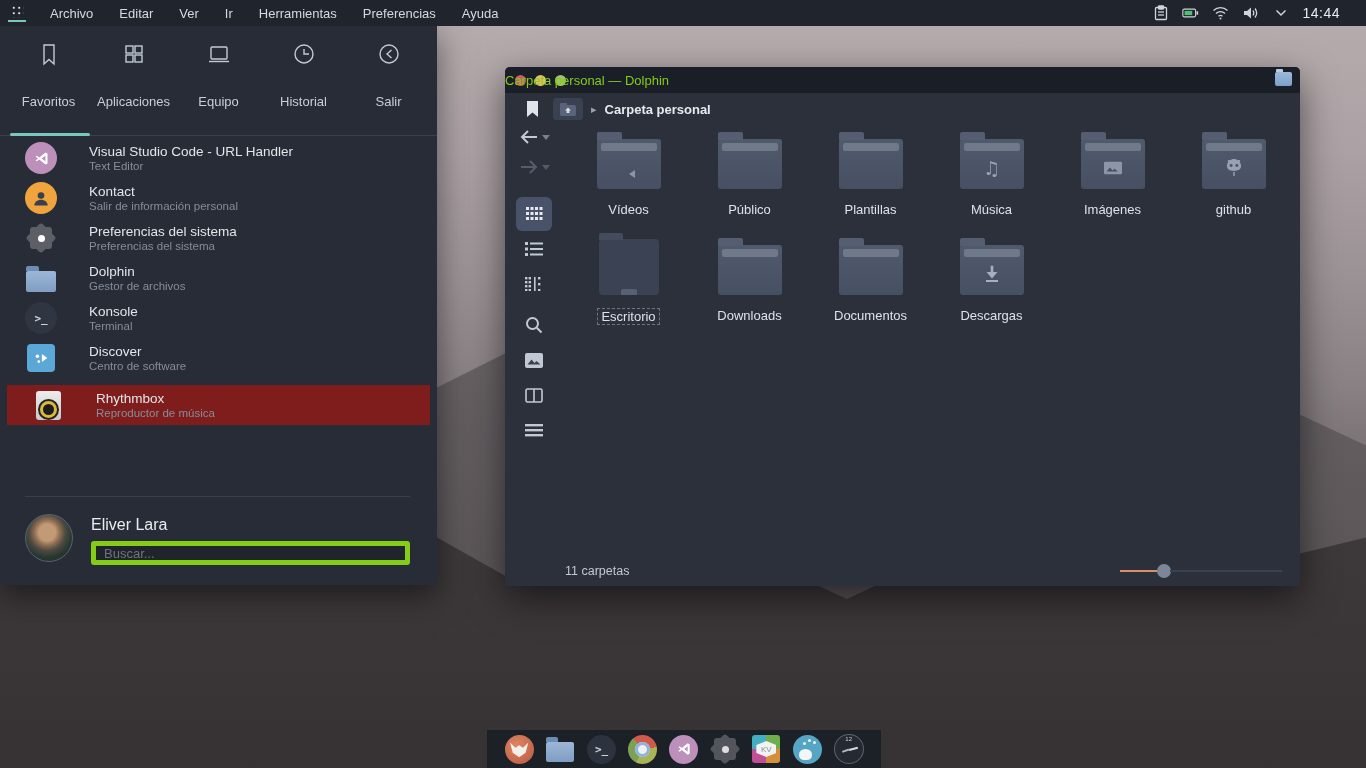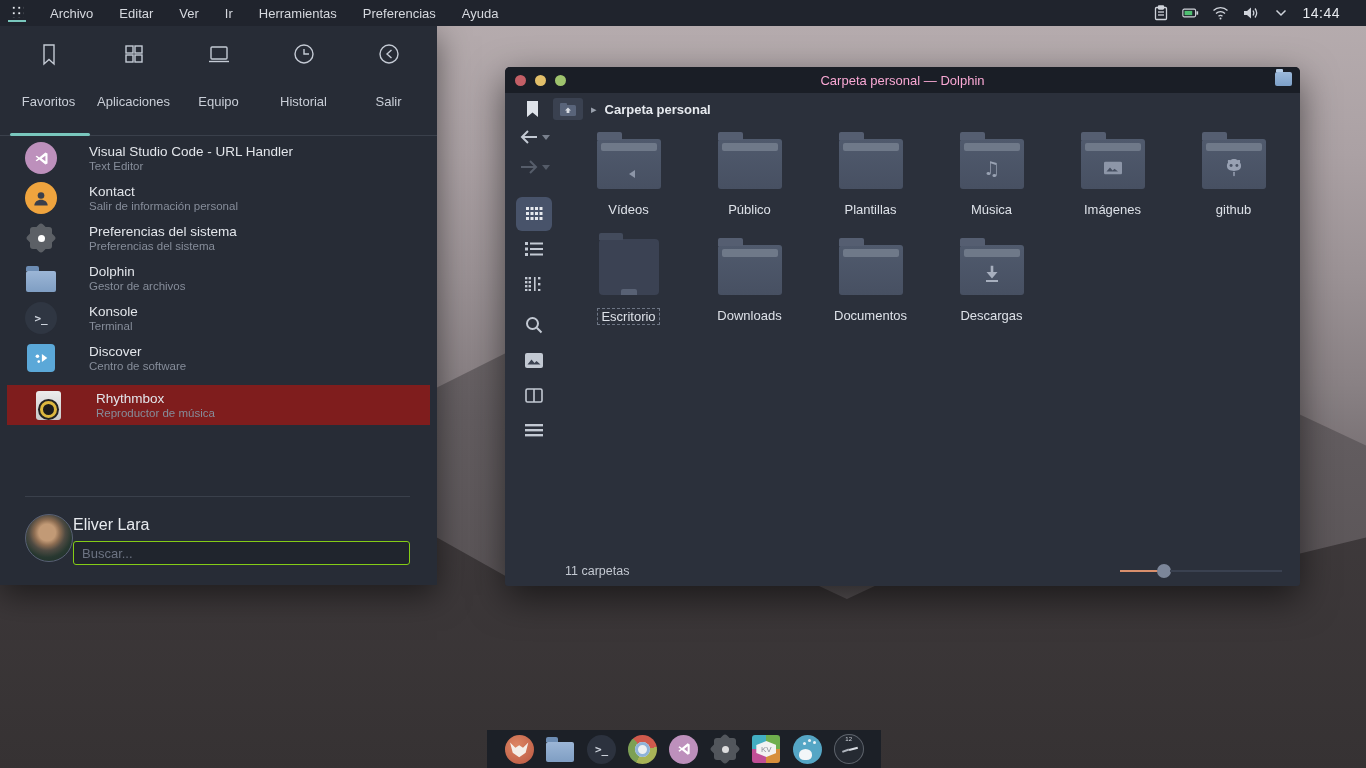--- a/index.html
+++ b/index.html
@@ -59,37 +59,37 @@
   .discover-sq { width:28px; height:28px; border-radius:4px; background:#5ba8d8; display:flex; align-items:center; justify-content:center; }
   .gearwrap { position:relative; width:26px; height:26px; }
   .gearwrap i { position:absolute; inset:2px; background:#5c6066; border-radius:3px; display:block; }
   .gearwrap i:nth-child(2) { transform:rotate(45deg); }
   .gearwrap .dot { position:absolute; left:50%; top:50%; width:7px; height:7px; margin:-3.5px 0 0 -3.5px; background:#fff; border-radius:50%; }
   .speaker { position:relative; width:25px; height:29px; border-radius:3px; background:linear-gradient(180deg,#ececec,#c9c9c9); }
   .speaker::before { content:""; position:absolute; left:50%; top:10px; width:11px; height:11px; margin-left:-8.5px;
     background:#1c1c1c; border:3px solid #ddb83f; border-radius:50%; box-shadow:0 0 0 2px #222; }
 
   .userline { position:absolute; left:25px; top:470px; width:385px; height:1px; background:#3a404b; }
-  .userarea { position:absolute; left:25px; top:488px; width:385px; display:flex; }
+  .userarea { position:absolute; left:25px; top:488px; width:385px; display:flex; gap:18px; }
   .avatar { width:48px; height:48px; border-radius:50%; border:1px solid #586074; flex:0 0 48px;
     background:radial-gradient(circle at 46% 38%,#c29a76 0 22%,#8d6d52 34%,#4e4a42 48%,#273830 66%,#1d2b26 100%); }
   .usercol { flex:1; display:flex; flex-direction:column; gap:7px; padding-top:2px; }
   .username { font-size:16px; color:#e8ebef; }
-  .search { width:100%; height:24px; background:#20252d; border:1px solid #84cc16; border-radius:3px;
+  .search { width:100%; height:24px; background:#20252d; border:5px solid #84cc16; border-radius:3px;
     color:#c8cdd5; font-size:13px; padding:0 8px; outline:none; }
   .search::placeholder { color:#6c7382; }
 
   
   .dolphin { position:absolute; left:505px; top:67px; width:795px; height:519px; background:#2b303b;
     border-radius:5px 5px 3px 3px; box-shadow:0 12px 36px rgba(0,0,0,.55); z-index:20; }
   .titlebar { position:relative; height:26px; background:#1a1e26; border-radius:5px 5px 0 0;
     display:flex; align-items:center; }
   .tl { width:11px; height:11px; border-radius:50%; margin-left:9px; cursor:pointer; }
   .tl.r { background:#c35f66; margin-left:10px; } .tl.y { background:#e2bf6a; } .tl.g { background:#9fc36d; }
-  .wtitle { position:absolute; left:0; right:0; text-align:center; font-size:13px; color:#f9a8d4; pointer-events:none; }
+  .wtitle { position:absolute; left:0; right:0; font-size:13px; color:#84cc16; pointer-events:none; }
   .tb-folder { position:absolute; right:8px; top:5px; width:17px; height:14px; border-radius:2px;
     background:linear-gradient(180deg,#9cb9da,#7da0c8); }
   .tb-folder::before { content:""; position:absolute; top:-3px; left:1px; width:7px; height:3px; background:#b5cce5; border-radius:1px 1px 0 0; }
 
   .crumbrow { position:relative; height:32px; display:flex; align-items:center; }
   .bm-ic { margin-left:21px; }
   .homebtn { margin-left:14px; width:30px; height:22px; background:#3a4150; border-radius:3px;
     display:flex; align-items:center; justify-content:center; cursor:pointer; }
   .crumb-sep { color:#9aa1ad; font-size:11px; margin:0 8px; }
   .crumb-txt { font-size:13px; font-weight:bold; color:#e6e9ee; cursor:pointer; }

